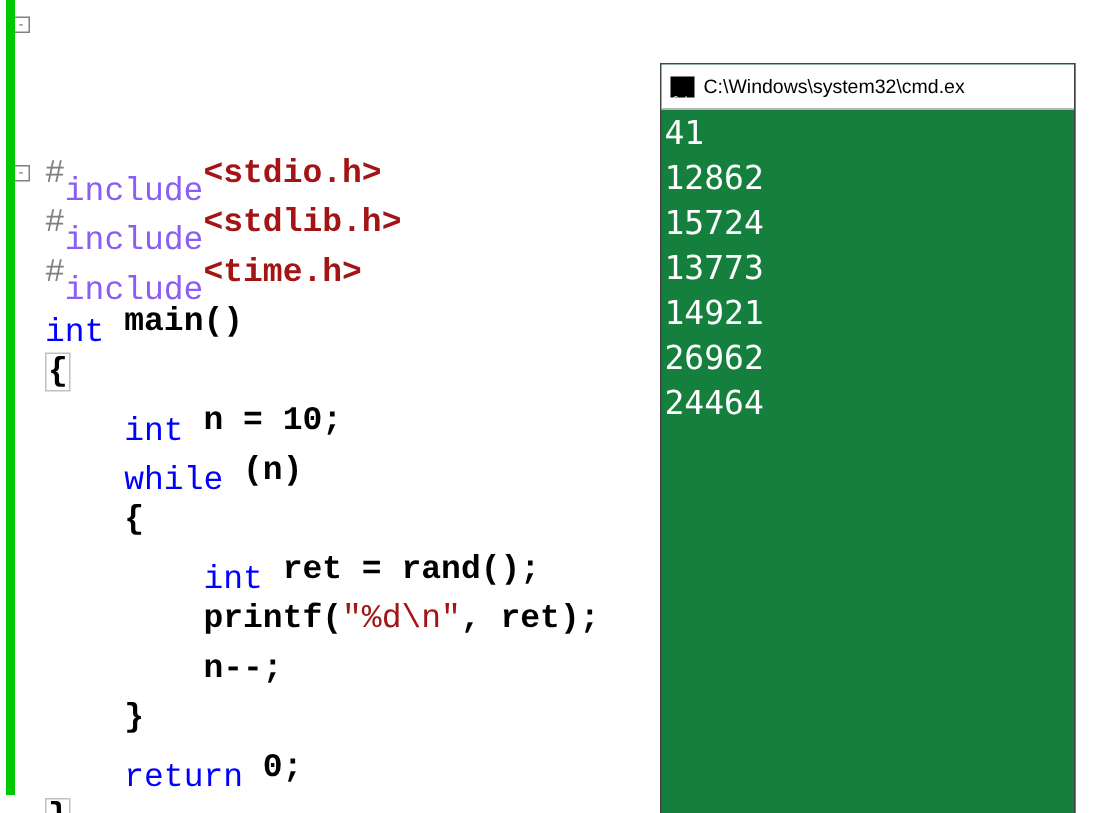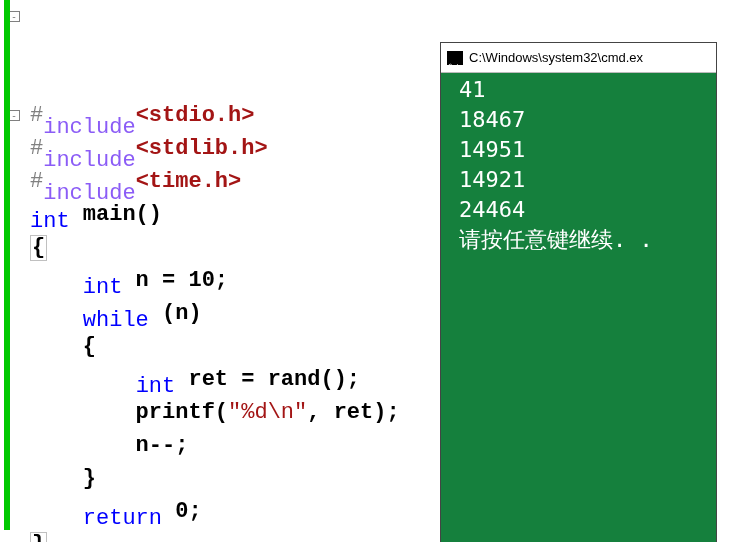--- a/index.html
+++ b/index.html
@@ -110,21 +110,21 @@
   .console-icon::after {
     content: "C:\\";
     position: absolute;
     color: #fff;
     font-size: 7px;
     left: 1px;
     top: 1px;
     font-family: Consolas, monospace;
   }
   .console-body {
-    padding: 2px 18px;
+    padding: 2px 2px;
   }
   .console-body div { white-space: pre; }
 </style>
 </head>
 <body>
 
 <div class="editor">
   <div class="gutter">
     <div class="green-strip"></div>
 
@@ -153,19 +153,20 @@
 </div>
 
 <div class="console">
   <div class="console-title">
     <span class="console-icon"></span>
     <span>C:\Windows\system32\cmd.ex</span>
   </div>
   <div class="console-body">
 
   <div>41</div>
-      <div>18467</div>
-      <div>14951</div>
+      <div>12862</div>
+      <div>15724</div>
+      <div>13773</div>
       <div>14921</div>
+      <div>26962</div>
       <div>24464</div>
-      <div>请按任意键继续. .</div>
     </div>
 </div>
 
 </body></html>

